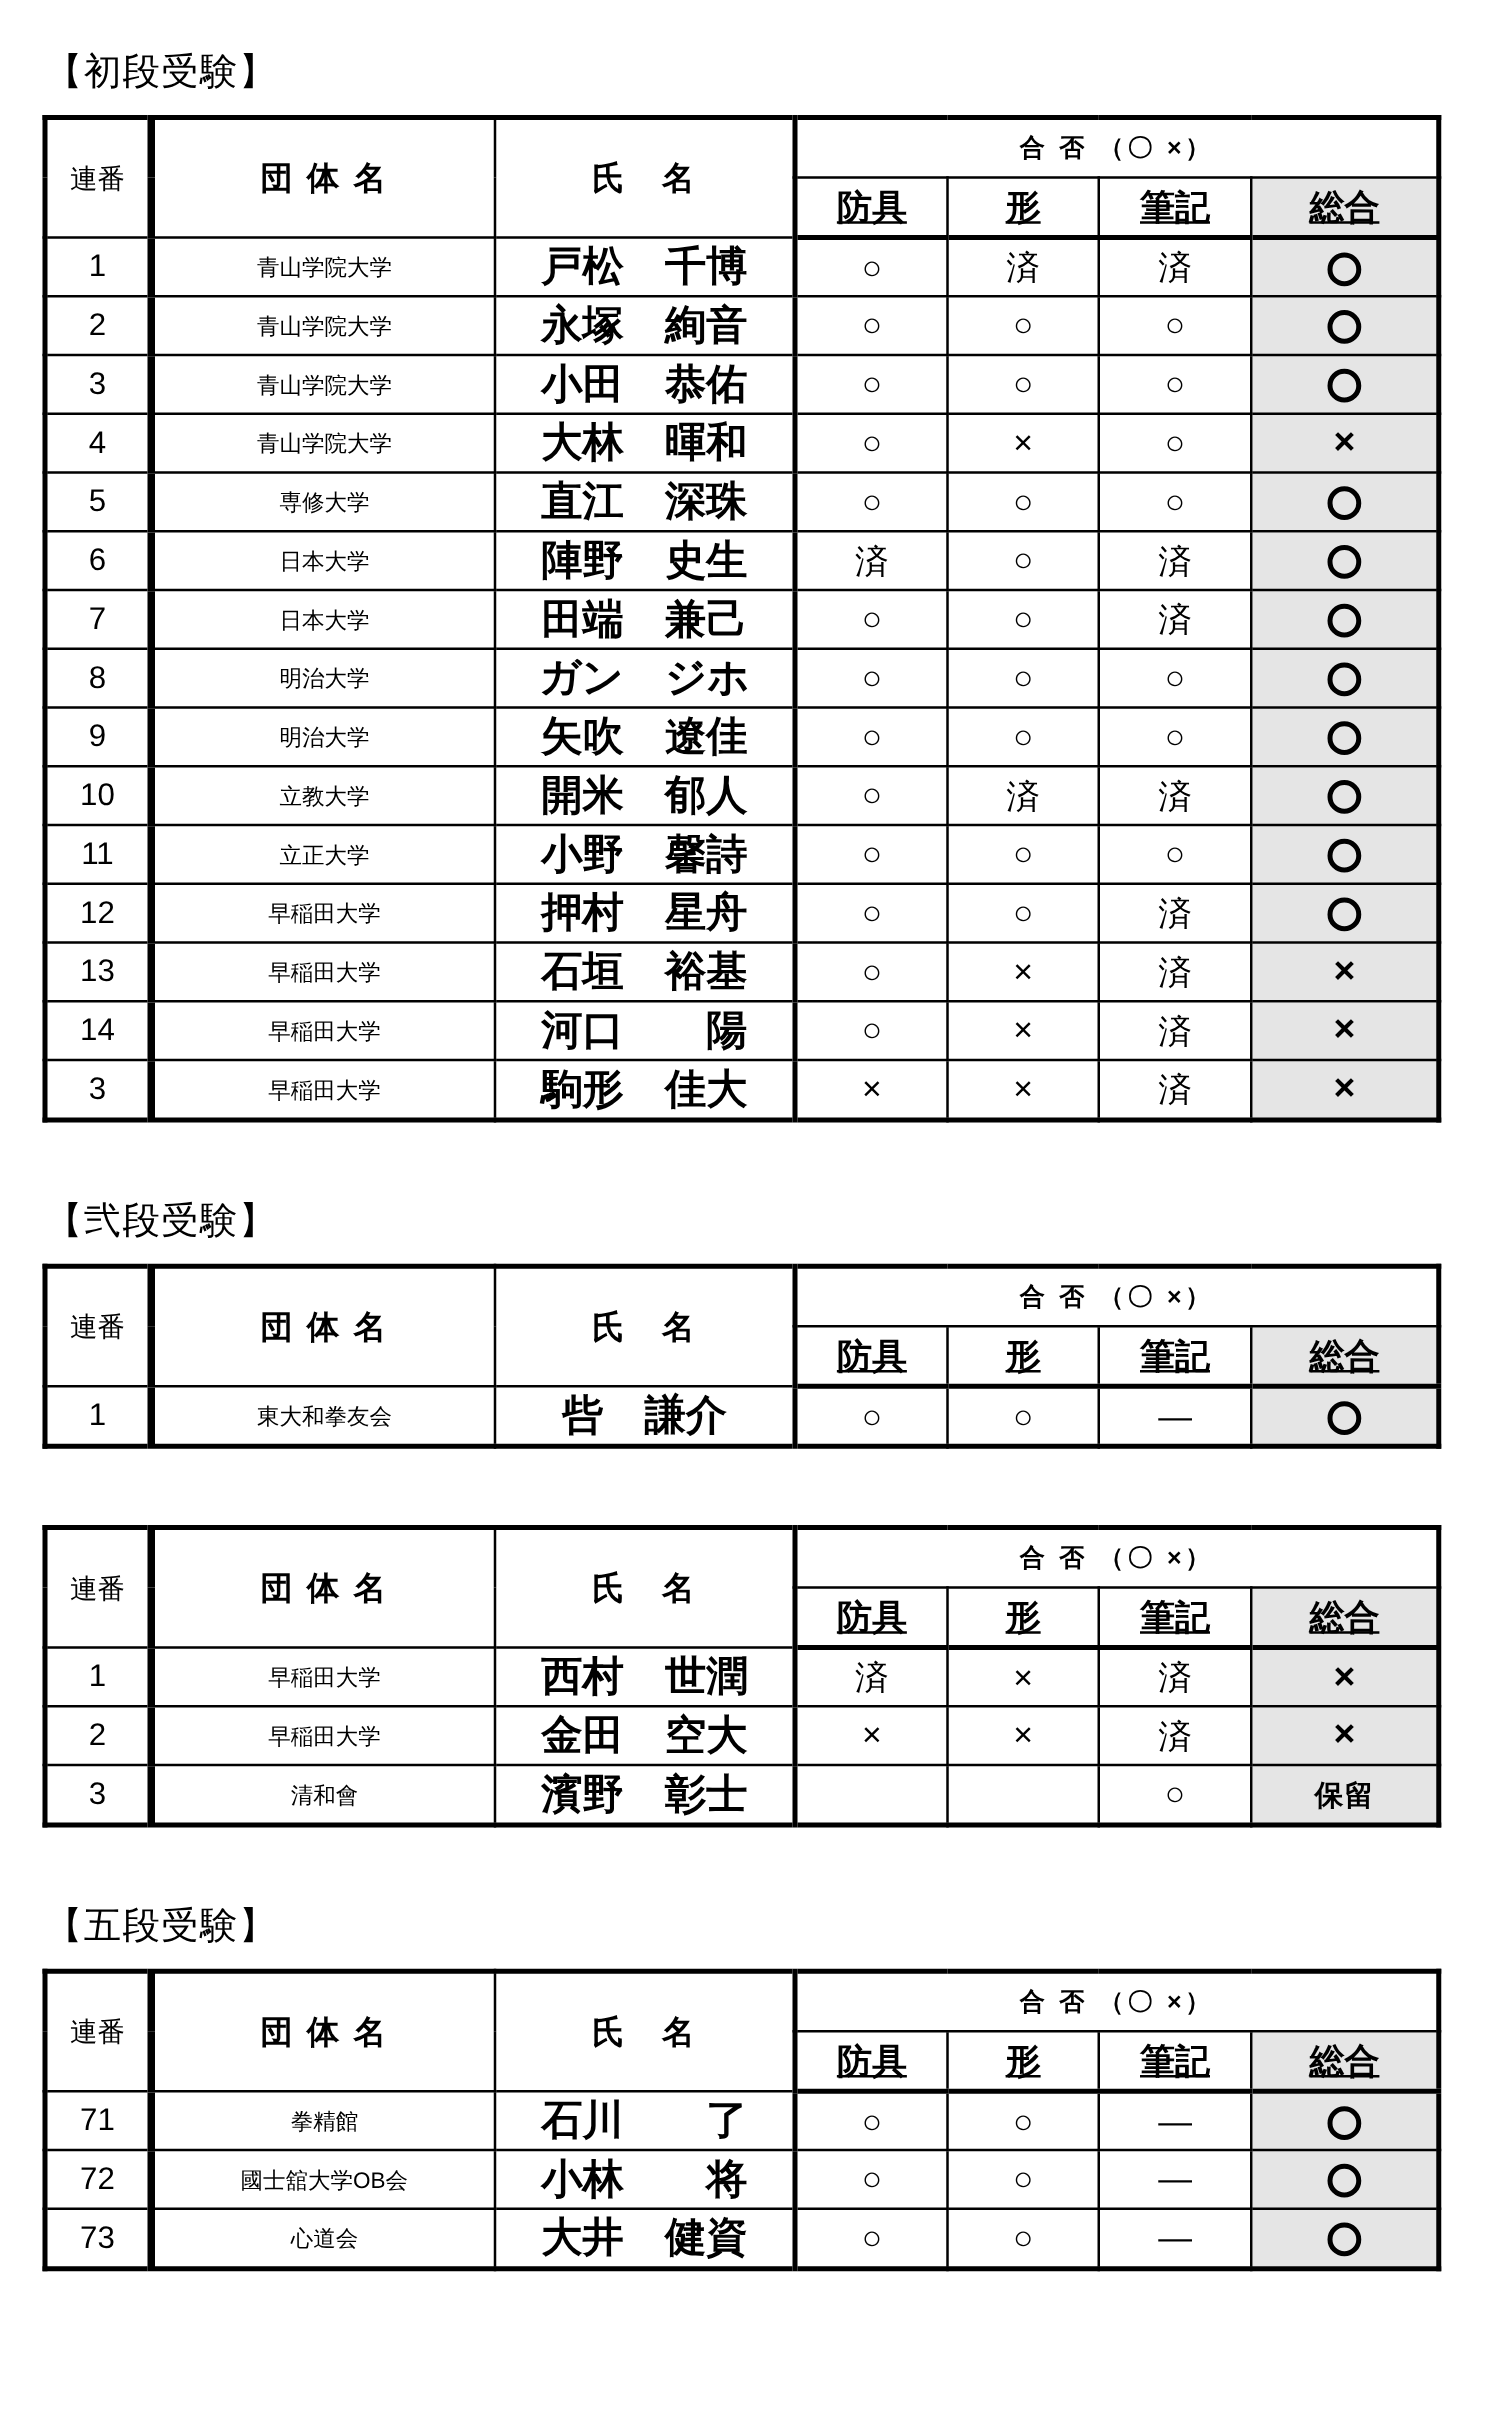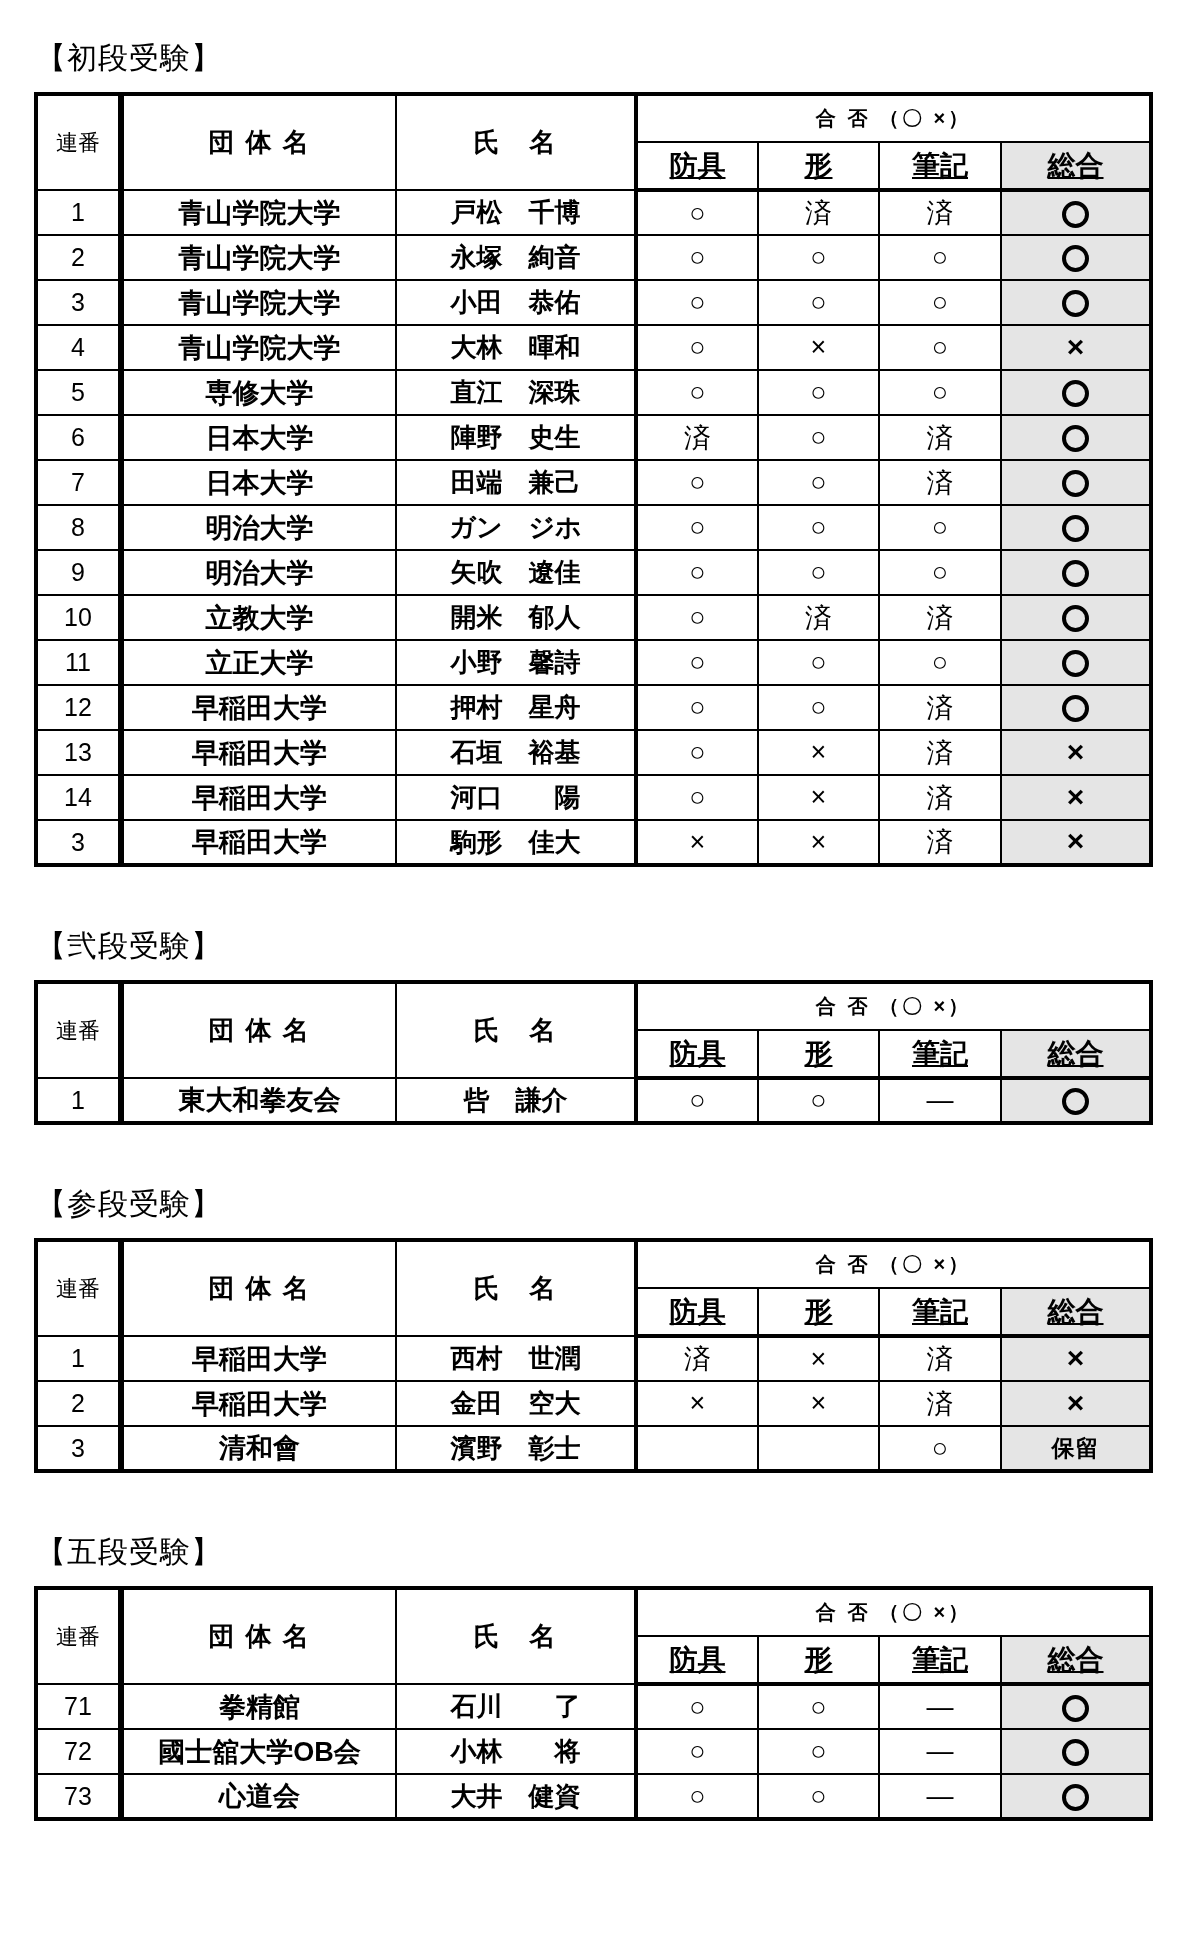--- a/index.html
+++ b/index.html
@@ -31,22 +31,22 @@
   tr.group-row{height:48px;}
   tr.sub-row{height:48px;}
   tr.sub-row th{border-bottom-width:4px;font-size:28px;font-weight:700;text-decoration:underline;}
   th.hdr-span{border-bottom-width:4px;}
   th.serial-h{font-weight:400;font-size:22px;}
   th.big-h{font-size:26px;font-weight:700;letter-spacing:2px;}
   th.group-h{font-size:20px;font-weight:700;letter-spacing:3px;border-bottom-width:3px;}
   
   tbody tr{height:45px;}
   td.c-serial-d{font-size:25px;font-weight:400;}
-  td.c-org-d{text-align:left;padding-left:8px;font-weight:700;font-size:27px;}
-  td.c-name-d{font-weight:700;font-size:26px;}
+  td.c-org-d{text-align:left;padding-left:8px;font-weight:400;font-size:18px;}
+  td.c-name-d{font-weight:700;font-size:33px;}
   td.c-mark{font-size:27px;font-weight:400;}
   .overall-bg{background:#e5e5e5;}
   .ring{
     display:inline-block;width:19px;height:19px;
     border:4px solid #000;border-radius:50%;vertical-align:middle;
   }
   .bold-x{font-size:30px;font-weight:800;line-height:1;}
   .hold{font-size:23px;font-weight:800;letter-spacing:1px;}
 </style>
 </head>
@@ -251,21 +251,20 @@
             <td class="c-name-d c-name">呰　謙介</td>
             <td class="c-mark">○</td>
             <td class="c-mark">○</td>
             <td class="c-mark">—</td>
             <td class="c-mark overall-bg"><span class="ring"></span></td>
           </tr>
         </tbody>
       </table>
     </section>
     <section class="section">
-      <div class="section-heading">【参段受験】</div>
       <table class="exam">
         <colgroup>
           <col style="width: 85px;">
           <col style="width: 275px;">
           <col style="width: 240px;">
           <col style="width: 122px;">
           <col style="width: 121px;">
           <col style="width: 122px;">
           <col style="width: 150px;">
         </colgroup>

